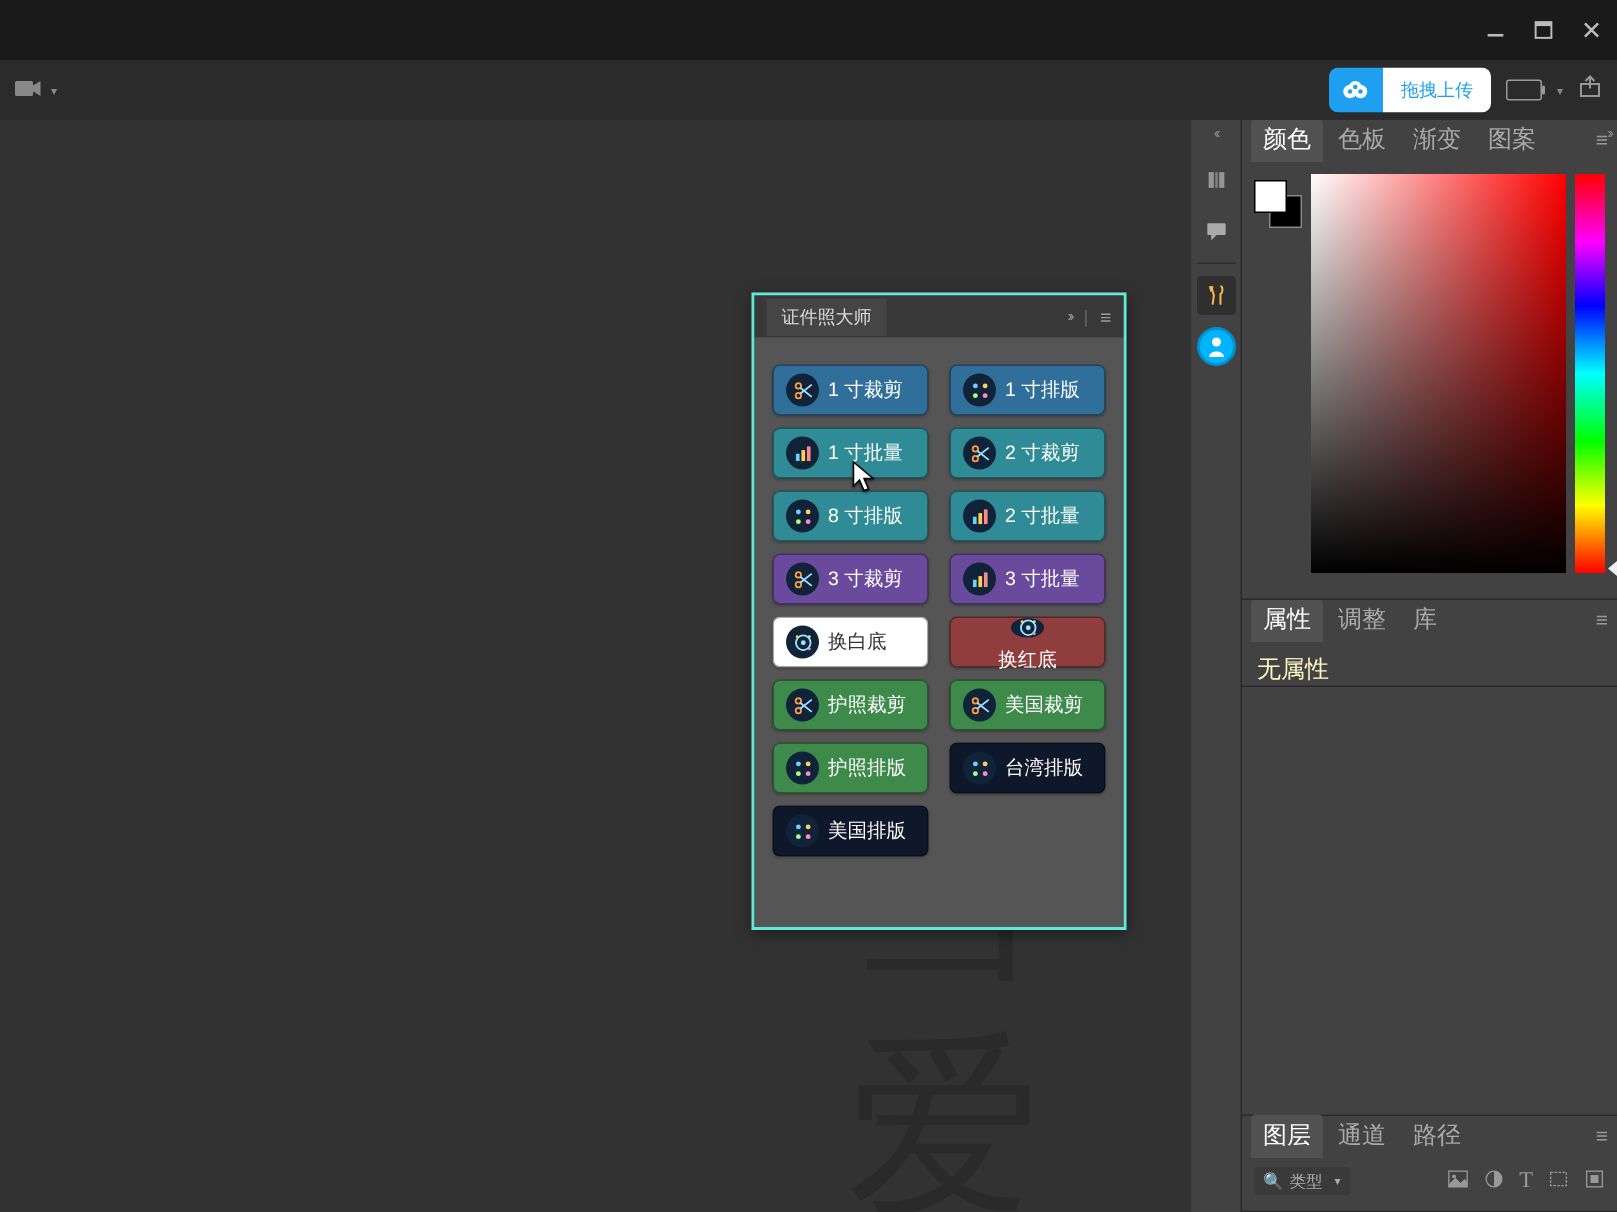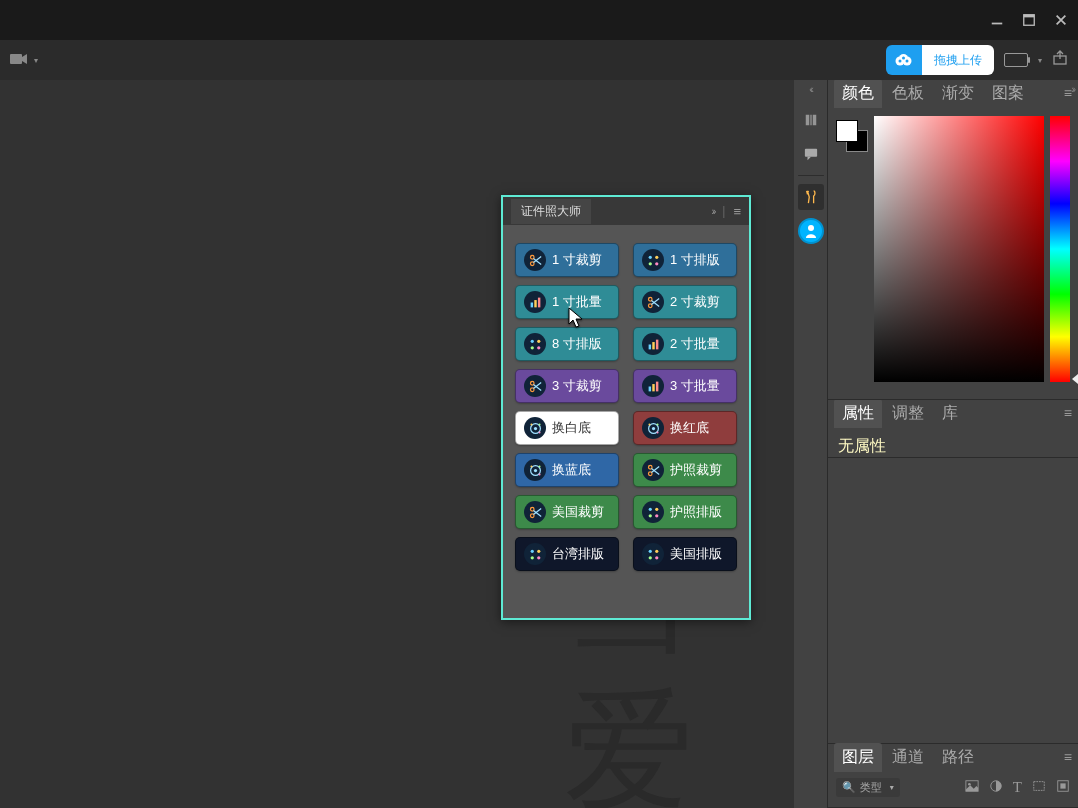--- a/index.html
+++ b/index.html
@@ -238,21 +238,21 @@
   }
   .pbtn .ico {
     width:22px; height:22px; border-radius:50%;
     background:#102338; display:flex;align-items:center;justify-content:center;
     font-size:12px;
   }
   .pbtn .ico svg { width:13px; height:13px; }
   .c-blue   { background:#2f6f9a; }
   .c-teal   { background:#2f8c96; }
   .c-purple { background:#6a4a9d; }
-  .c-red    { background:#8f3d3d; }
+  .c-red    { background:#8f3d3d;flex-direction:column; }
   .c-bluedk { background:#2f67a6; }
   .c-green  { background:#3d8a4a; }
   .c-greend { background:#0f172a; }
   .c-white  { background:#fff; color:#333; }
   .c-white .ico { background:#102338; color:#fff; }
 
   
   .cursor {
     position:absolute;
     left:568px; top:307px;
@@ -548,32 +548,20 @@
             <svg viewBox="0 0 16 16">
               <circle cx="8" cy="8" r="6" fill="none" stroke="#9fe0ff" stroke-width="1.5"></circle>
               <circle cx="8" cy="8" r="2" fill="#9fe0ff"></circle>
               <circle cx="3" cy="3" r="1.2" fill="#ffcf5a"></circle>
               <circle cx="13" cy="3" r="1.2" fill="#a6ff8a"></circle>
               <circle cx="13" cy="13" r="1.2" fill="#ff8ac4"></circle>
             </svg>
           </span>
           <span>换红底</span>
         </div>
-        <div class="pbtn c-bluedk">
-          <span class="ico">
-            <svg viewBox="0 0 16 16">
-              <circle cx="8" cy="8" r="6" fill="none" stroke="#9fe0ff" stroke-width="1.5"></circle>
-              <circle cx="8" cy="8" r="2" fill="#9fe0ff"></circle>
-              <circle cx="3" cy="3" r="1.2" fill="#ffcf5a"></circle>
-              <circle cx="13" cy="3" r="1.2" fill="#a6ff8a"></circle>
-              <circle cx="13" cy="13" r="1.2" fill="#ff8ac4"></circle>
-            </svg>
-          </span>
-          <span>换蓝底</span>
-        </div>
         <div class="pbtn c-green">
           <span class="ico">
             <svg viewBox="0 0 16 16">
               <circle cx="4" cy="4" r="2.2" fill="none" stroke="#ff9a3d" stroke-width="1.5"></circle>
               <circle cx="4" cy="12" r="2.2" fill="none" stroke="#ff9a3d" stroke-width="1.5"></circle>
               <path d="M5.5 5.5 L15 13 M5.5 10.5 L15 3" stroke="#9fe0ff" stroke-width="1.5"></path>
             </svg>
           </span>
           <span>护照裁剪</span>
         </div>

